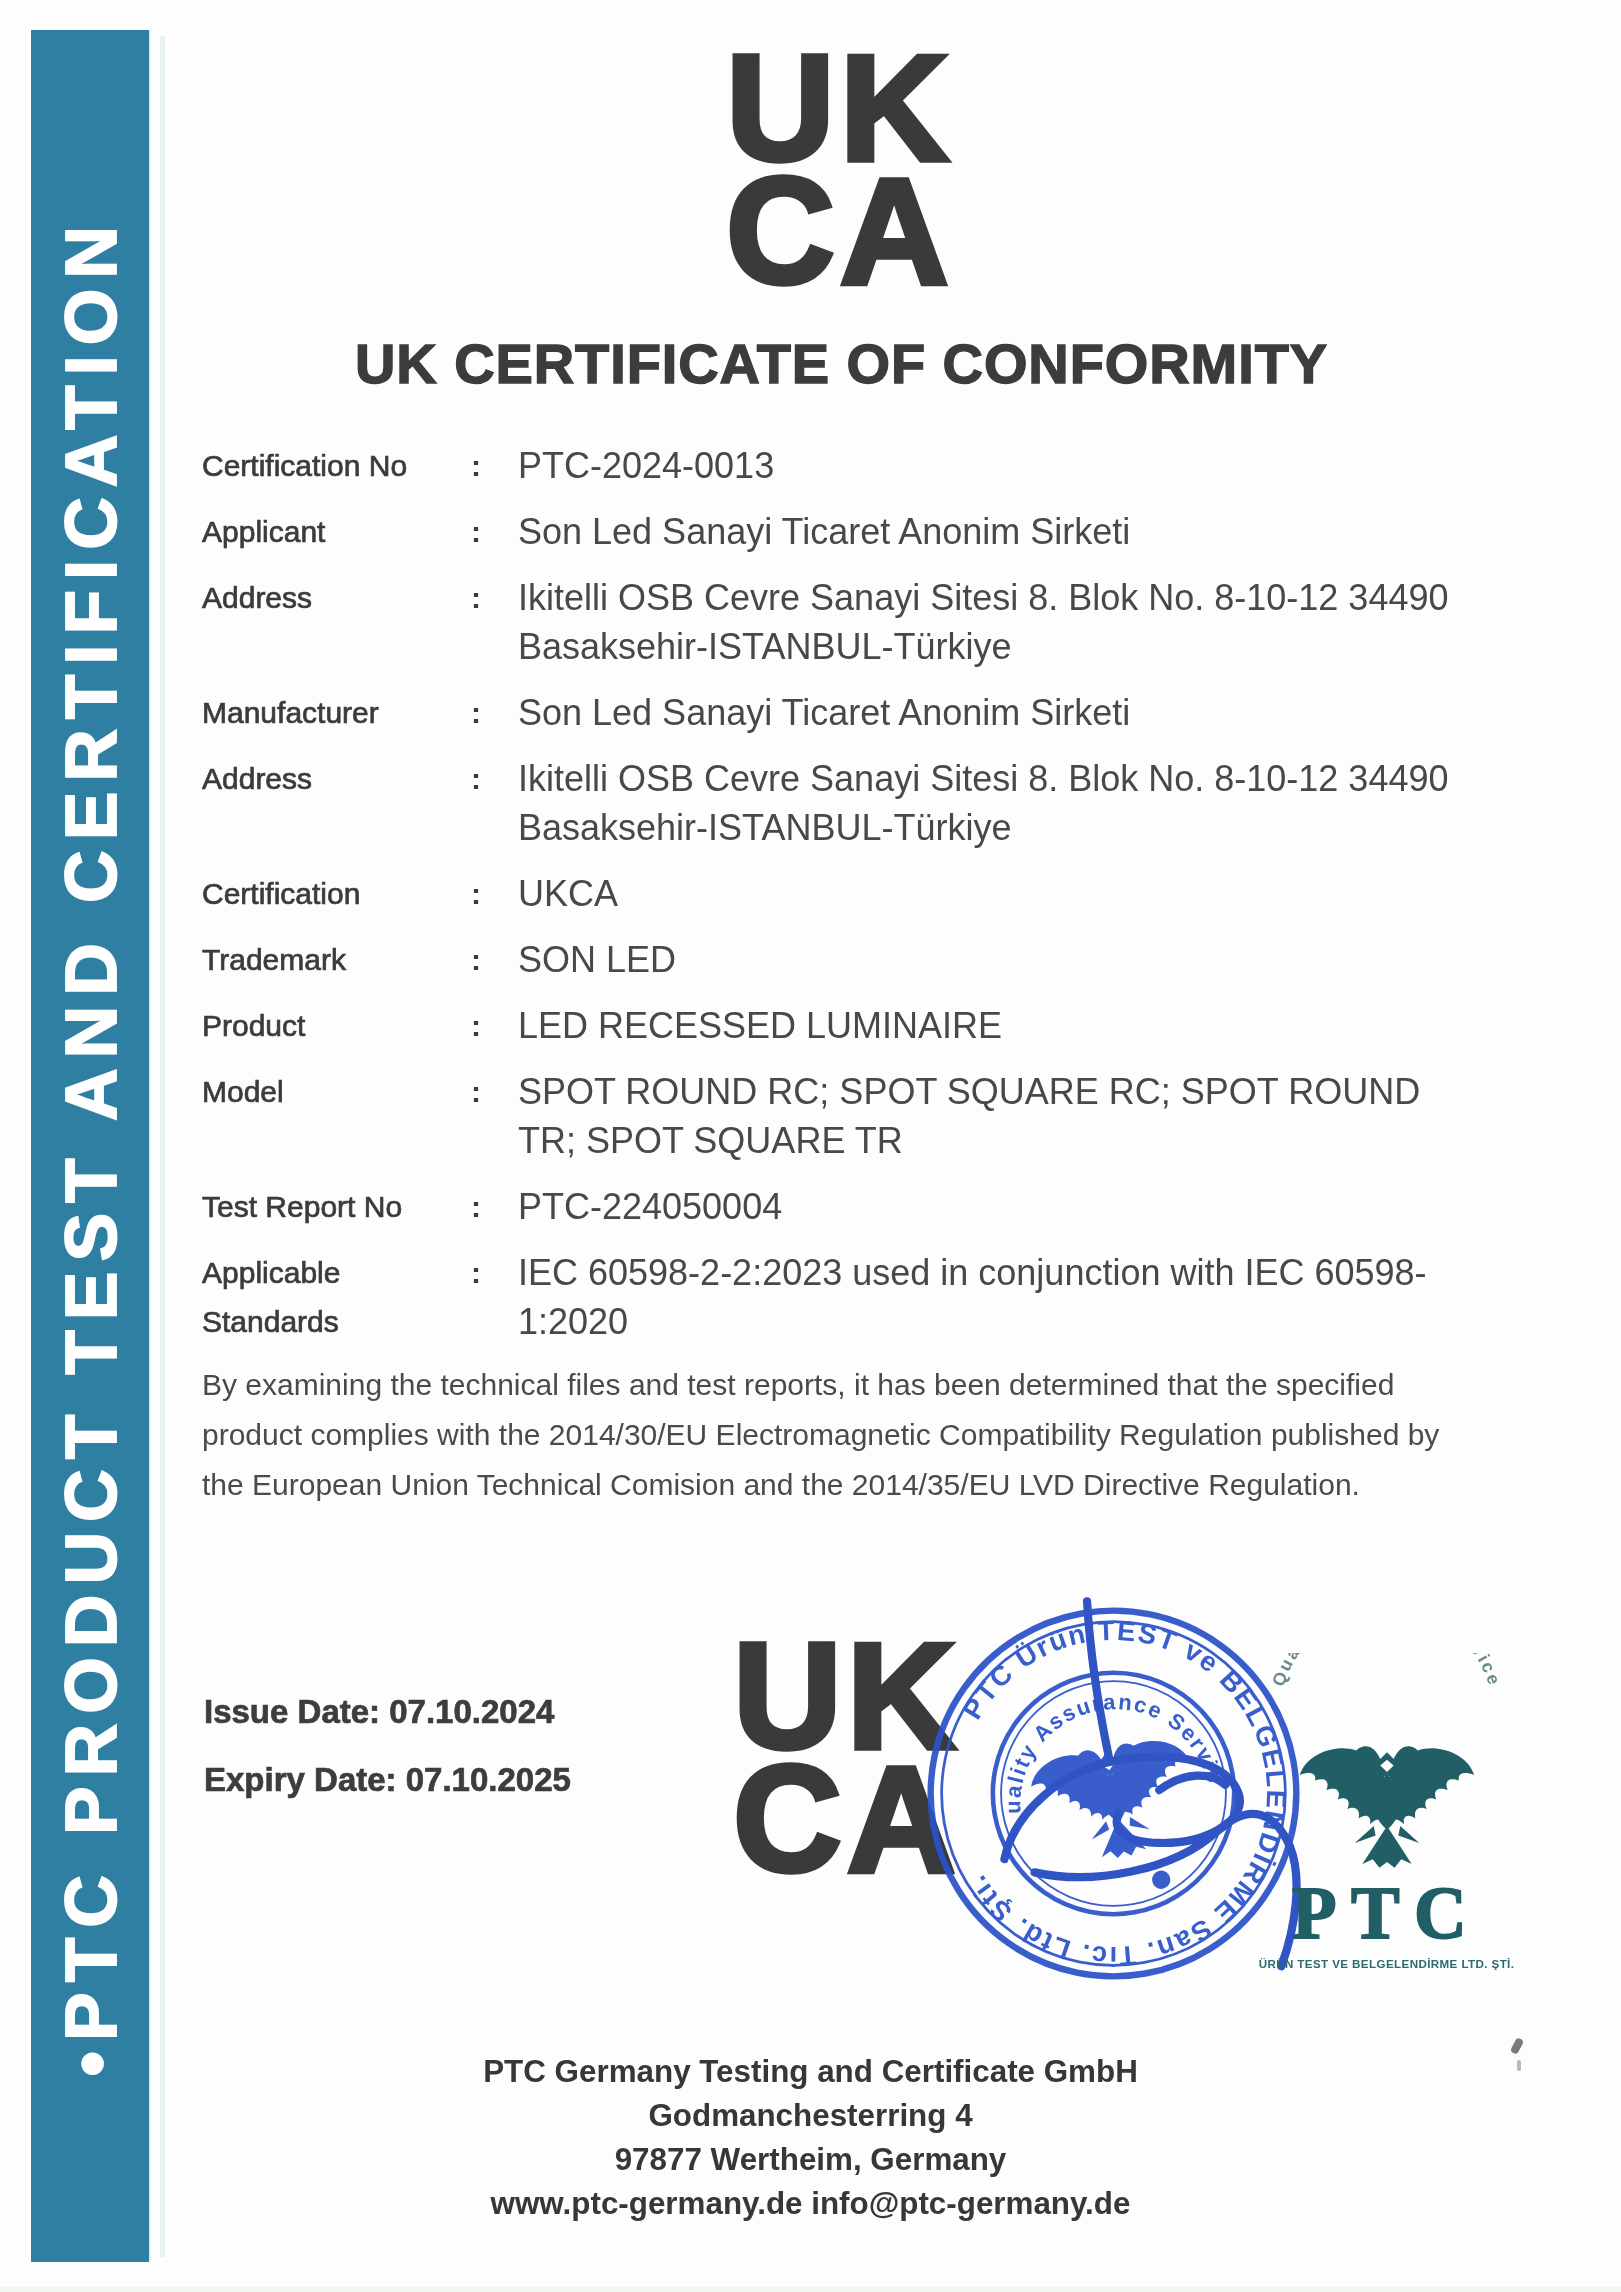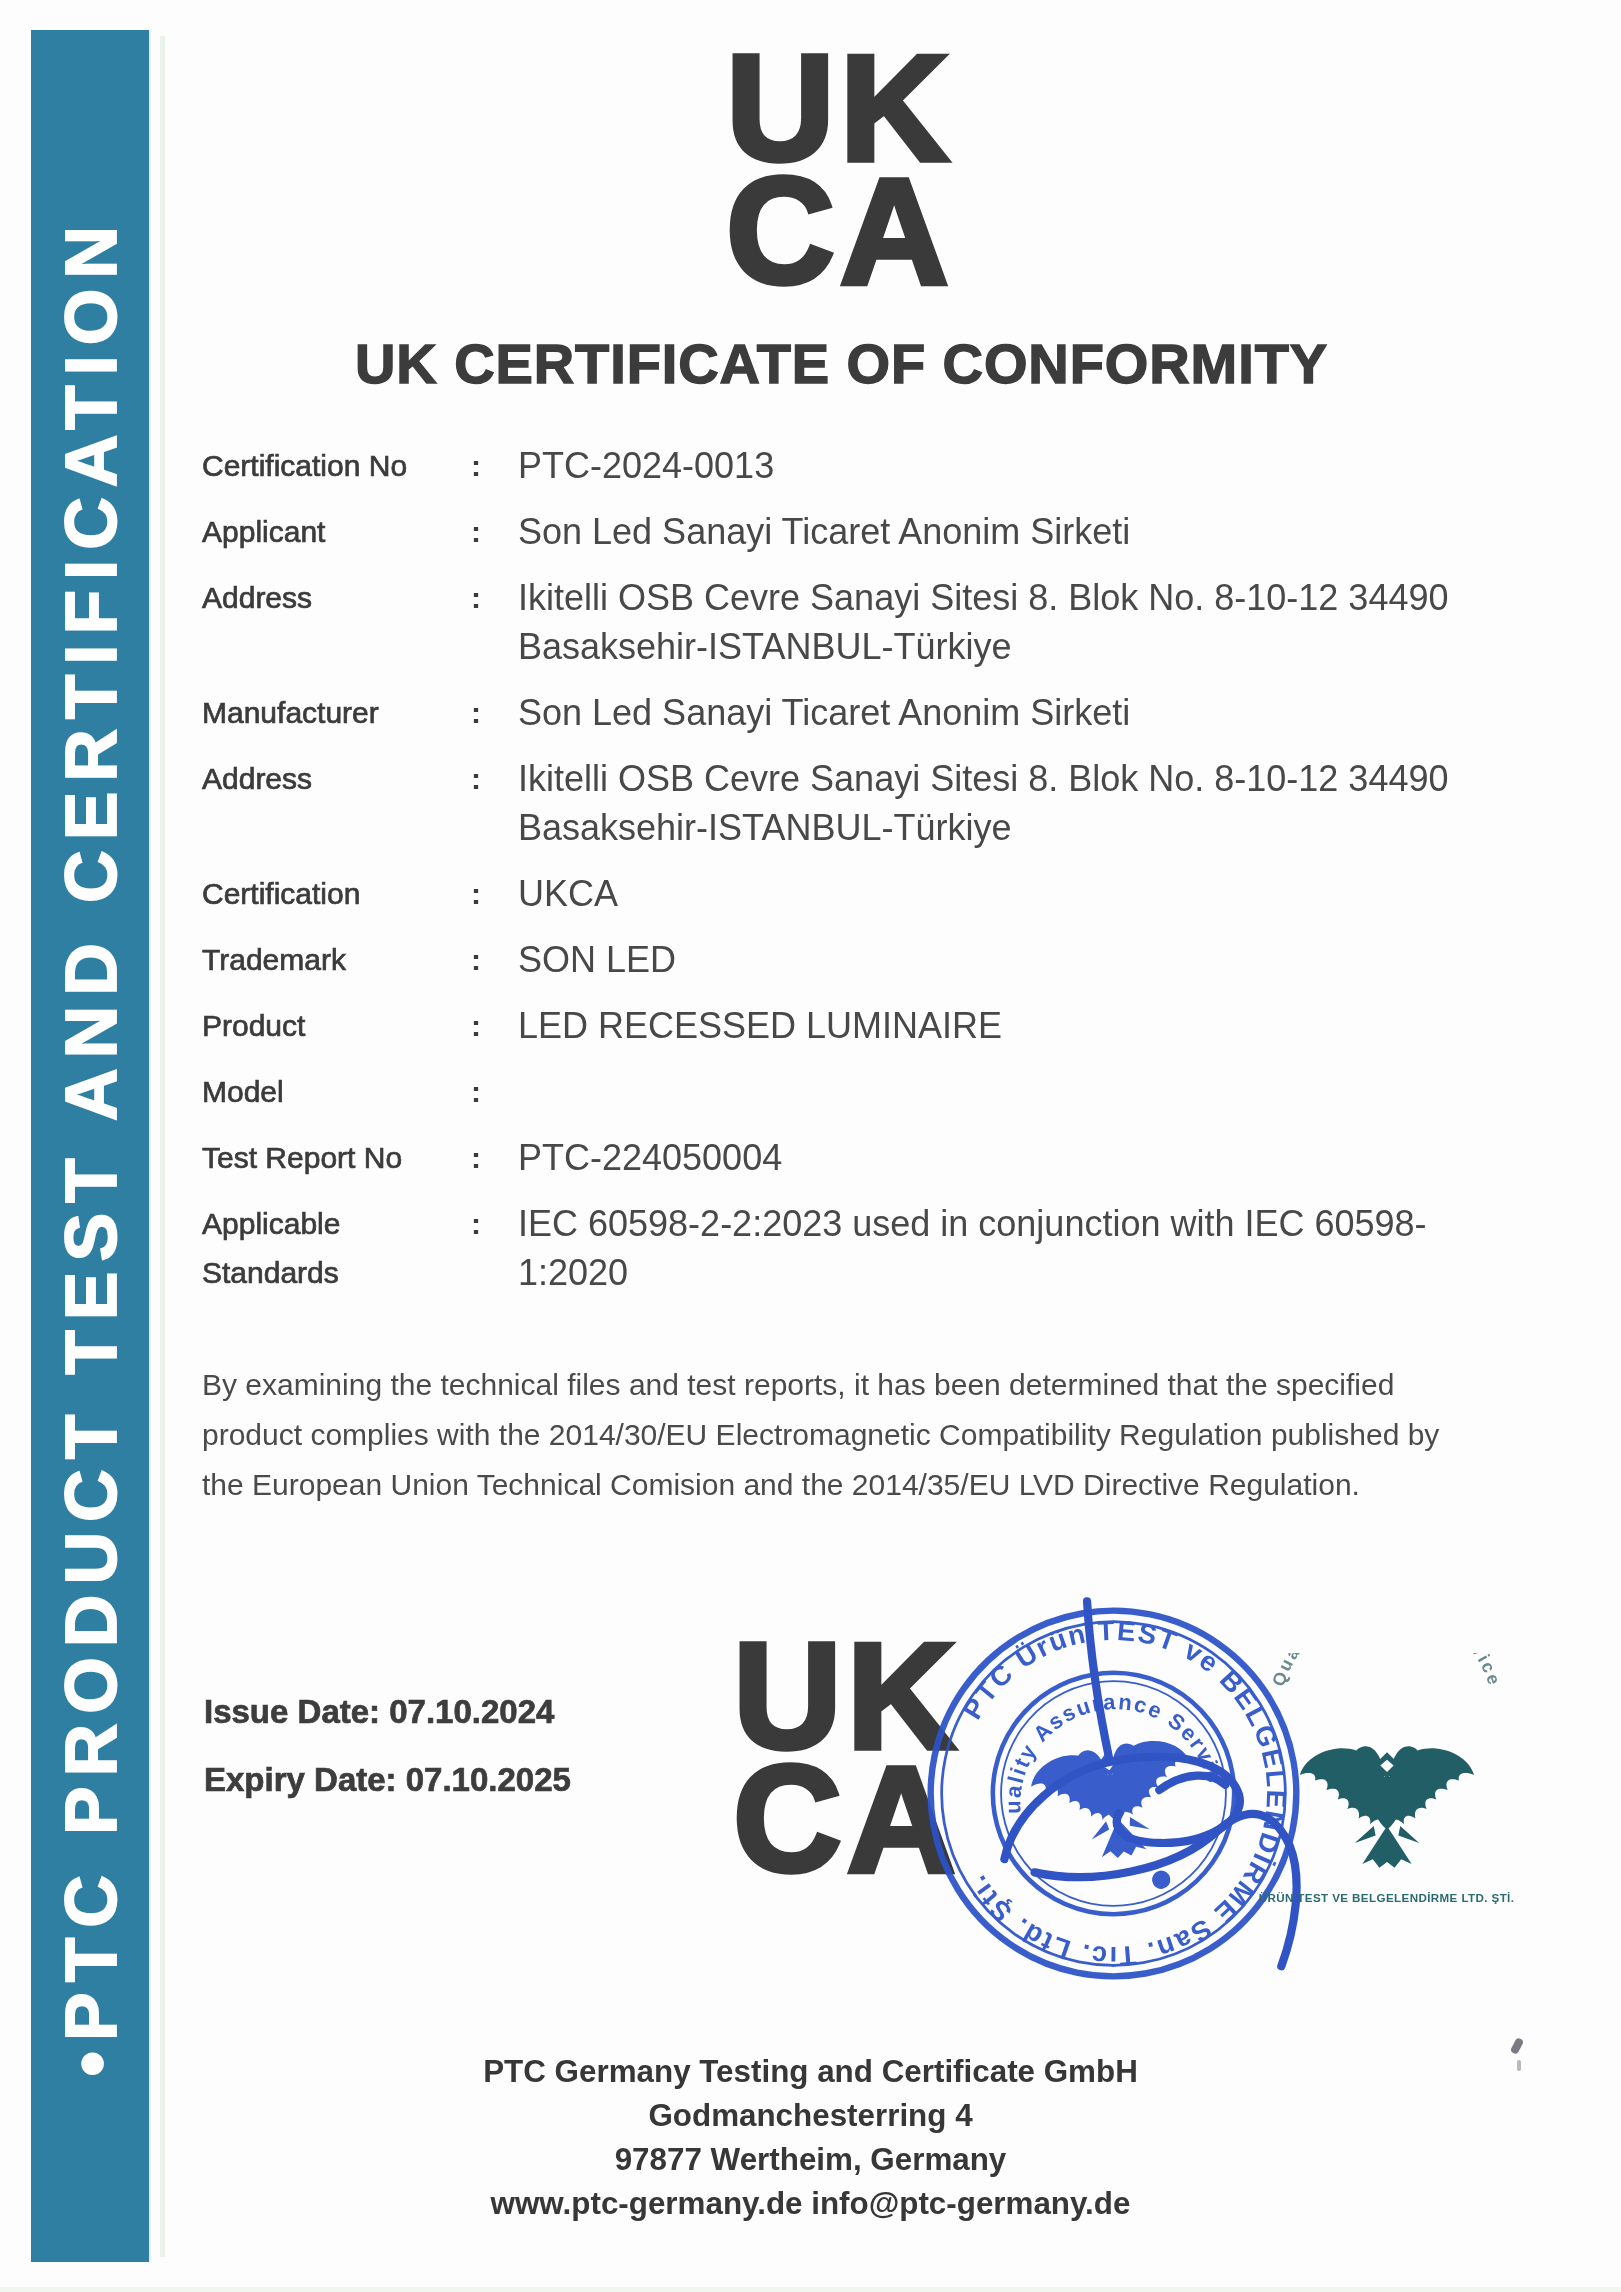--- a/index.html
+++ b/index.html
@@ -165,20 +165,21 @@
       <div class="fvalue">SON LED</div>
     </div>
     <div class="frow">
       <div class="flabel">Product</div>
       <div class="fcolon">:</div>
       <div class="fvalue">LED RECESSED LUMINAIRE</div>
     </div>
     <div class="frow">
       <div class="flabel">Model</div>
       <div class="fcolon">:</div>
+      <div class="fvalue">SPOT ROUND RC; SPOT SQUARE RC; SPOT ROUND TR; SPOT SQUARE TR</div>
     </div>
     <div class="frow">
       <div class="flabel">Test Report No</div>
       <div class="fcolon">:</div>
       <div class="fvalue">PTC-224050004</div>
     </div>
     <div class="frow">
       <div class="flabel">Applicable Standards</div>
       <div class="fcolon">:</div>
       <div class="fvalue">IEC 60598-2-2:2023 used in conjunction with IEC 60598-1:2020</div>
@@ -231,20 +232,21 @@
       <defs>
           <path id="rlogoArc" d="M 30 70 A 120 120 0 0 1 270 70"></path>
         </defs>
       <text font-size="20" font-weight="700" fill="#6b8a8d" letter-spacing="2.5" font-family="Liberation Sans, sans-serif">
         <textPath href="#rlogoArc" startOffset="50%" text-anchor="middle">Quality Assurance Service</textPath>
       </text>
     </svg>
     <svg width="224" height="161" viewBox="0 0 200 170">
       <use href="#eagle" fill="#215e66"></use>
     </svg>
+    <div class="ptc-word">PTC</div>
     <div class="ptc-caption">ÜRÜN TEST VE BELGELENDİRME LTD. ŞTİ.</div>
   </div>
 
   <div class="footer">
     <div>PTC Germany Testing and Certificate GmbH</div>
     <div>Godmanchesterring 4</div>
     <div>97877 Wertheim, Germany</div>
     <div>www.ptc-germany.de  info@ptc-germany.de</div>
   </div>
 

